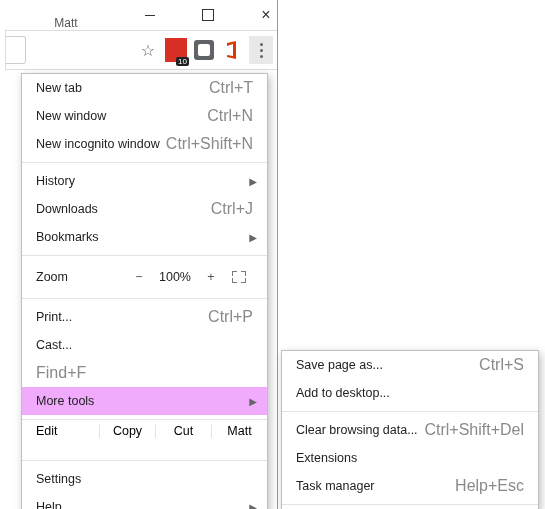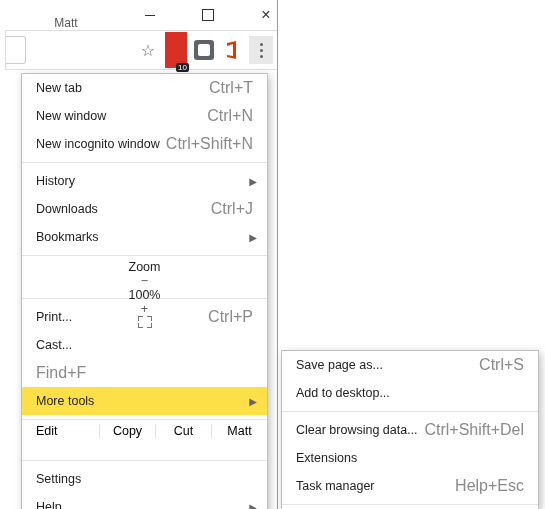--- a/index.html
+++ b/index.html
@@ -14,39 +14,39 @@
   .win-btn.close { font-size:16px; }
 
   
   .right-border { position:absolute; left:277px; top:0; width:1px; height:509px; background:#9a9a9a; }
 
   
   .toolbar { position:absolute; left:5px; top:30px; width:272px; height:40px; border:1px solid #ddd; border-right:none; display:flex; align-items:center; justify-content:flex-end; padding-right:4px; gap:6px; }
   .toolbar .omnibox-stub { flex:0 0 20px; height:28px; border:1px solid #ccc; border-left:none; border-radius:0 3px 3px 0; margin-right:auto; }
   .ticon { width:22px; height:22px; display:flex; align-items:center; justify-content:center; font-size:16px; }
   .star { color:#5f6368; }
-  .ext1 { width:22px; height:36px; background:#d93025; position:relative; }
+  .ext1 { width:22px; height:24px; background:#d93025; position:relative; }
   .ext1 .badge { position:absolute; right:-2px; bottom:-4px; background:#202124; color:#fff; font-size:8px; padding:0 2px; border-radius:2px; }
   .ext2 { width:20px; height:20px; background:#5f6368; border-radius:3px; position:relative; }
   .ext2::after { content:""; position:absolute; inset:4px; background:#fff; border-radius:2px; }
   .ext3 svg { display:block; }
   .kebab { width:24px; height:28px; background:#e8e8e8; display:flex; align-items:center; justify-content:center; color:#5f6368; letter-spacing:0; }
   .kebab span { display:flex; flex-direction:column; gap:3px; }
   .kebab span b { width:3px; height:3px; background:#5f6368; border-radius:50%; }
 
   
   .menu { position:absolute; left:21px; top:73px; width:247px; background:#fff; border:1px solid #bfbfbf; box-shadow:2px 3px 8px rgba(0,0,0,.25); }
   .row { display:flex; align-items:center; height:28px; padding:0 14px; font-size:12.5px; color:#222; position:relative; }
   .row .lab { flex:1; }
   .row .sc { color:#8a8a8a; font-size:16px; }
   .row .arrow { color:#666; font-size:10px; position:absolute; right:10px; }
-  .row.hover { background:#fde047; }
+  .row.hover { background:#f0abfc; }
   .sep { height:1px; background:#e3e3e3; margin:4px 0; }
 
-  .zoomrow { display:flex; align-items:center; height:34px; padding:0 14px; font-size:12.5px;flex-direction:column; }
+  .zoomrow { display:flex; align-items:center; height:34px; padding:0 14px; font-size:12.5px; }
   .zoomrow .lab { flex:1; color:#222; }
   .zoomrow .zbtn { width:28px; text-align:center; color:#555; }
   .zoomrow .pct { width:44px; text-align:center; color:#222; }
   .zoomrow .fs { width:28px; display:flex; align-items:center; justify-content:center; }
   .fs .corners { width:14px; height:12px; position:relative; }
   .fs .corners::before, .fs .corners::after { content:""; position:absolute; width:4px; height:4px; border:1.5px solid #777; }
   .fs .corners::before { left:0; top:0; border-right:none; border-bottom:none; }
   .fs .corners::after  { right:0; top:0; border-left:none; border-bottom:none; }
   .fs .corners i::before, .fs .corners i::after { content:""; position:absolute; width:4px; height:4px; border:1.5px solid #777; }
   .fs .corners i::before { left:0; bottom:0; border-right:none; border-top:none; }

